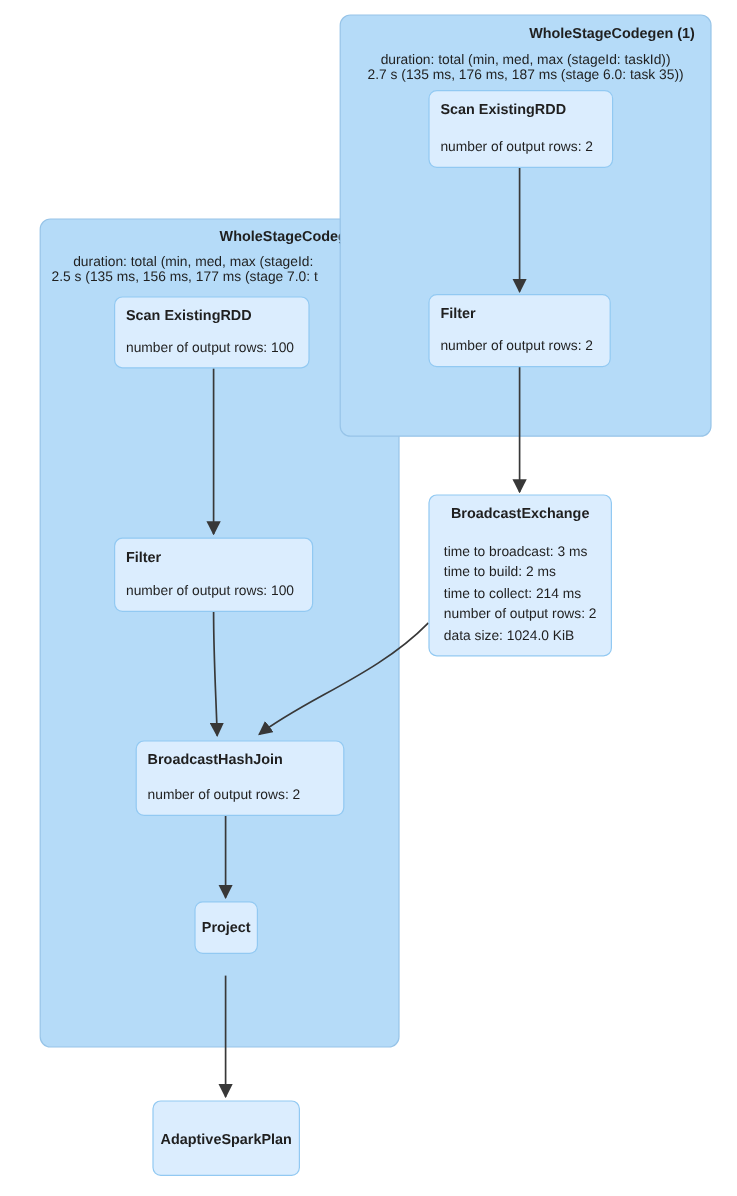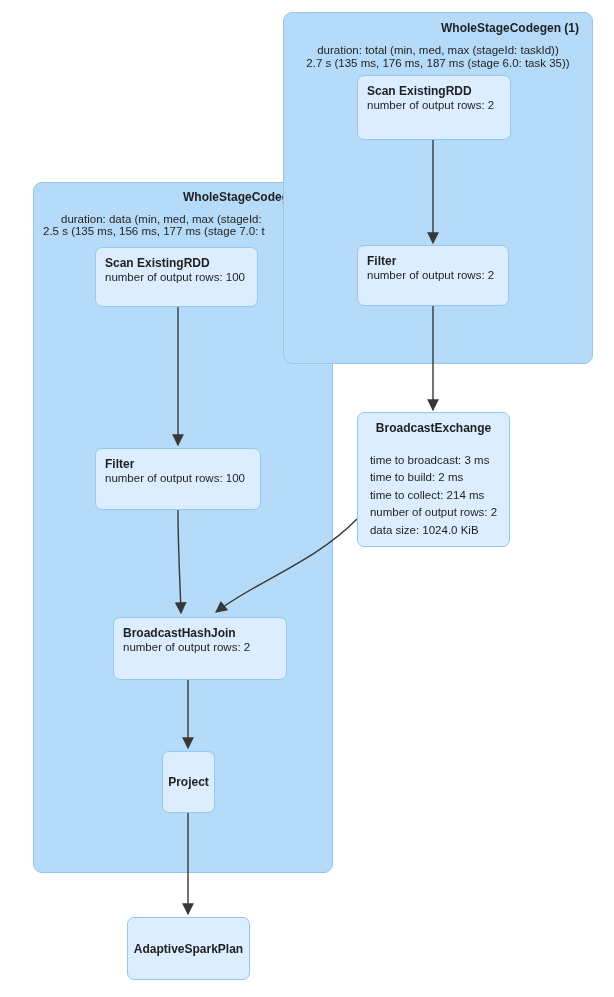--- a/index.html
+++ b/index.html
@@ -41,21 +41,21 @@
   }
   .node {
     position: absolute;
     background: var(--node_fill, #dbedfe);
     border: 1px solid var(--node_border, #92c9f2);
     border-radius: 7px;
     box-sizing: border-box;
     padding: 8px 9px 9px 9px;
     display: flex;
     flex-direction: column;
-    justify-content: flex-start;
+    justify-content: space-between;
   }
   .node-title {
     font-size: 12px;
     font-weight: bold;
     line-height: 14px;
     white-space: nowrap;
   }
   .node-metric, .node-metrics div {
     font-size: 11.5px;
     line-height: 14px;
@@ -69,21 +69,21 @@
     padding: 0;
   }
 </style>
 </head>
 <body>
 
 <div id="canvas">
 
   <div class="cluster" style="left:33px; top:182px; width:300px; height:691px;">
     <div class="cluster-title abs" style="left:149px; top:7px;">WholeStageCodeg</div>
-    <div class="cluster-dur abs" style="left:27px; top:30px;">duration: data (min, med, max (stageId:</div>
+    <div class="cluster-dur abs" style="left:27px; top:30px;">duration: total (min, med, max (stageId:</div>
     <div class="cluster-dur abs" style="left:9px; top:42px;">2.5 s (135 ms, 156 ms, 177 ms (stage 7.0: t</div>
   </div>
 
   <div class="cluster" style="left:283px; top:12px; width:310px; height:352px;">
     <div class="cluster-title right-cl">WholeStageCodegen (1)</div>
     <div class="cl1-durblock">
       <div class="cluster-dur">duration: total (min, med, max (stageId: taskId))</div>
       <div class="cluster-dur">2.7 s (135 ms, 176 ms, 187 ms (stage 6.0: task 35))</div>
     </div>
   </div>
@@ -134,21 +134,21 @@
   <div class="node" style="left:95px; top:448px; width:166px; height:62px;">
     <div class="node-title">Filter</div>
     <div class="node-metric">number of output rows: 100</div>
   </div>
 
   <div class="node" style="left:113px; top:617px; width:174px; height:63px;">
     <div class="node-title">BroadcastHashJoin</div>
     <div class="node-metric">number of output rows: 2</div>
   </div>
 
-  <div class="node node-center" style="left:162px; top:751px; width:53px; height:62px;">
+  <div class="node node-center" style="left:162px; top:751px; width:53px; height:44px;">
     <div class="node-title">Project</div>
   </div>
 
   <div class="node node-center" style="left:127px; top:917px; width:123px; height:63px;">
     <div class="node-title">AdaptiveSparkPlan</div>
   </div>
 
 </div>
 
 </body></html>

